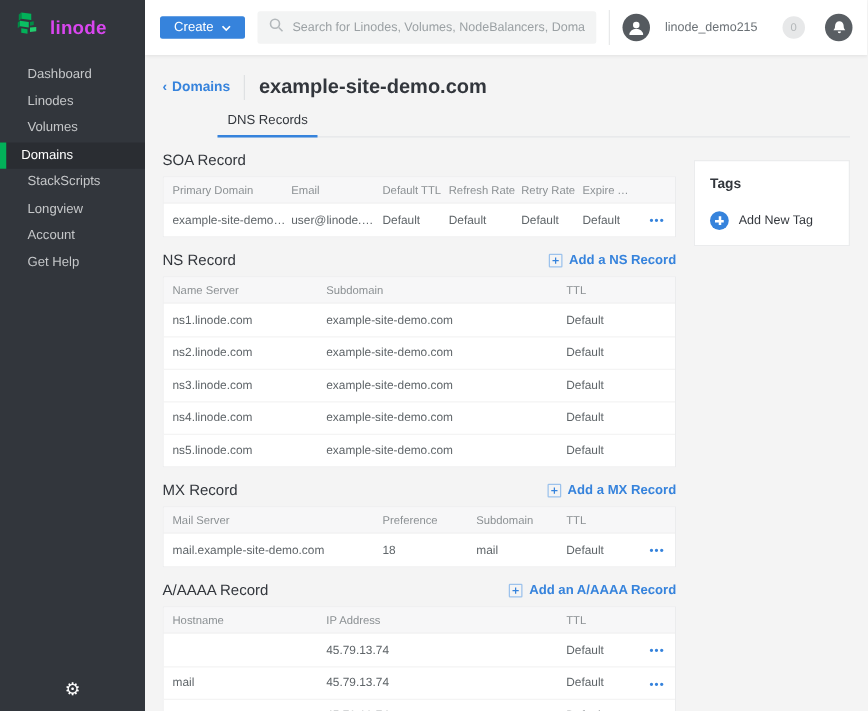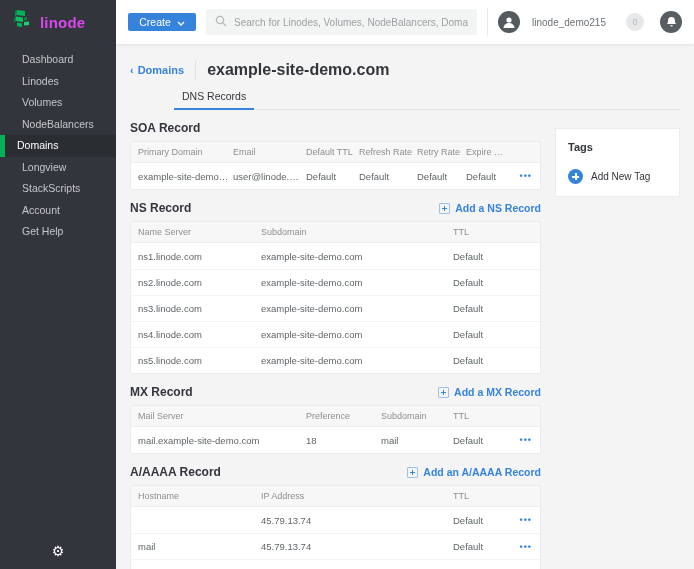--- a/index.html
+++ b/index.html
@@ -39,21 +39,21 @@
   .tabs { margin-top:9px; border-bottom:1px solid #e3e5e8; display:flex;margin-left:44px; }
   .tab { font-size:10.5px; color:#32363c; padding:0 8px 6px 8px; border-bottom:2px solid transparent; margin-bottom:-1px; cursor:pointer; }
   .tab.active { border-bottom-color:#3683dc; }
 
   
   .columns { display:flex; gap:14px; }
   .main-col { width:411px; min-width:411px; }
   .right-col { flex:1; }
 
   .section-head { display:flex; align-items:center; justify-content:space-between; margin:11px 0 6px 0; }
-  .section-title { font-size:12px; font-weight:bold; color:#32363c; }
+  .section-title { font-size:12px; font-weight:normal; color:#32363c; }
   .add-link { display:flex; align-items:center; gap:5px; color:#3683dc; font-size:10.5px; font-weight:bold; cursor:pointer; }
   .plusbox { width:11px; height:11px; border:1px solid #9cc2ec; border-radius:1px; position:relative; }
   .plusbox::before, .plusbox::after { content:""; position:absolute; background:#3683dc; }
   .plusbox::before { left:2px; right:2px; top:4px; height:1px; }
   .plusbox::after { top:2px; bottom:2px; left:4px; width:1px; }
 
   .tbl { background:#fff; border:1px solid #ebeced; }
   .trow { display:grid; align-items:center; padding-left:7px; padding-right:8px; }
   .thead { height:21px; background:#f7f7f8; color:#8b9093; font-size:9px; border-bottom:1px solid #efefef; }
   .tdata { height:26px; font-size:9.5px; color:#5f6569; background:#fff; border-top:1px solid #f4f4f4; }
@@ -93,24 +93,23 @@
           <polygon points="11,13 16,12.5 16,16 11,16.5" fill="#21ce6e"></polygon>
           <polygon points="11,8.5 14,8 14,11 11,11.5" fill="#018c46"></polygon>
         </svg>
       </span>
       <span class="brand-text">linode</span>
     </div>
     <nav class="nav">
       <a class="nav-item">Dashboard</a>
       <a class="nav-item">Linodes</a>
       <a class="nav-item">Volumes</a>
-      <a class="nav-item">NodeBalancers</a>
       <a class="nav-item active">Domains</a>
+      <a class="nav-item">StackScripts</a>
       <a class="nav-item">Longview</a>
-      <a class="nav-item">StackScripts</a>
       <a class="nav-item">Account</a>
       <a class="nav-item">Get Help</a>
     </nav>
     <div class="gear">⚙</div>
   </aside>
 
   <div class="main">
 
     <header class="topbar">
       <button class="create-btn">

